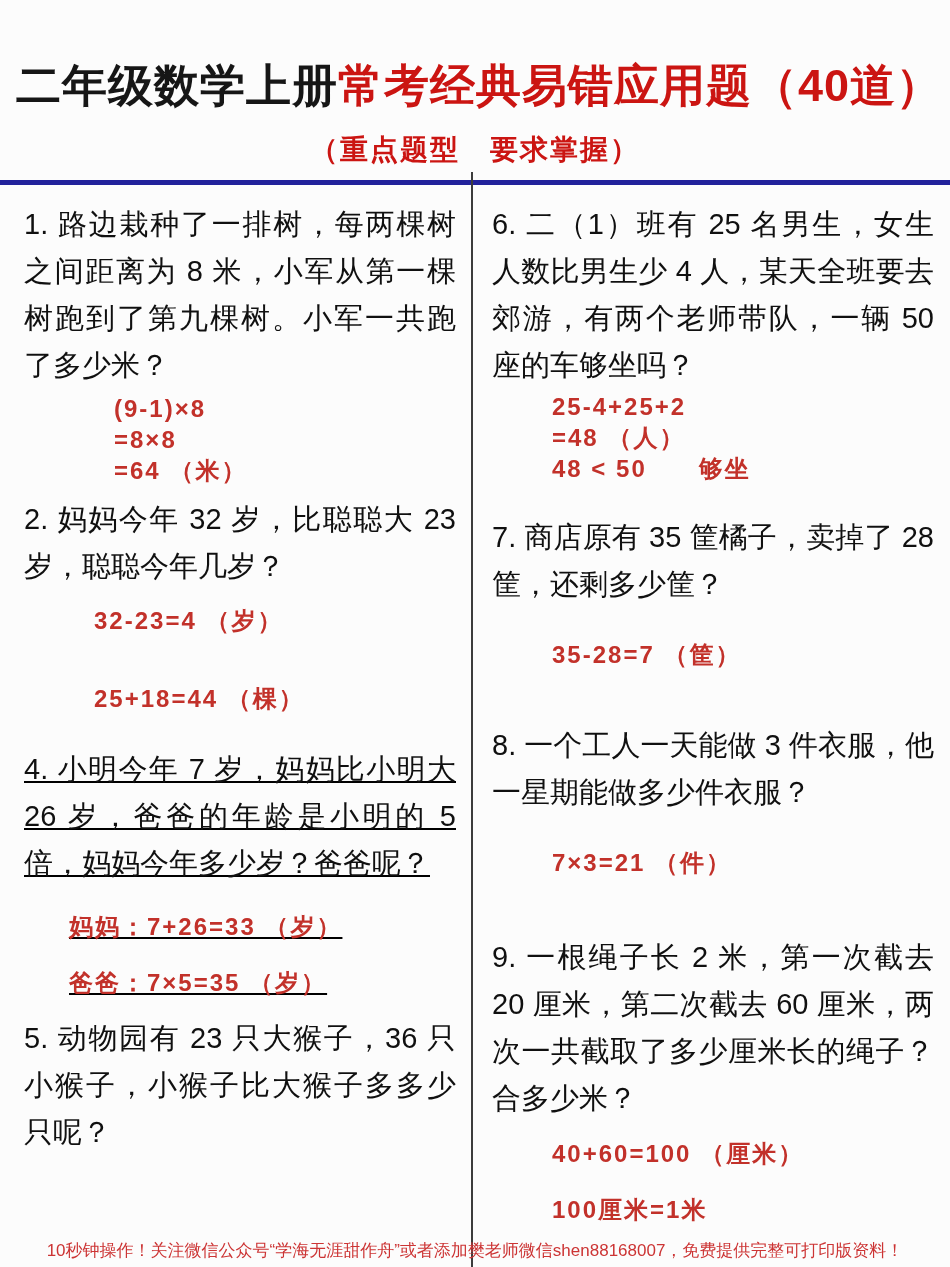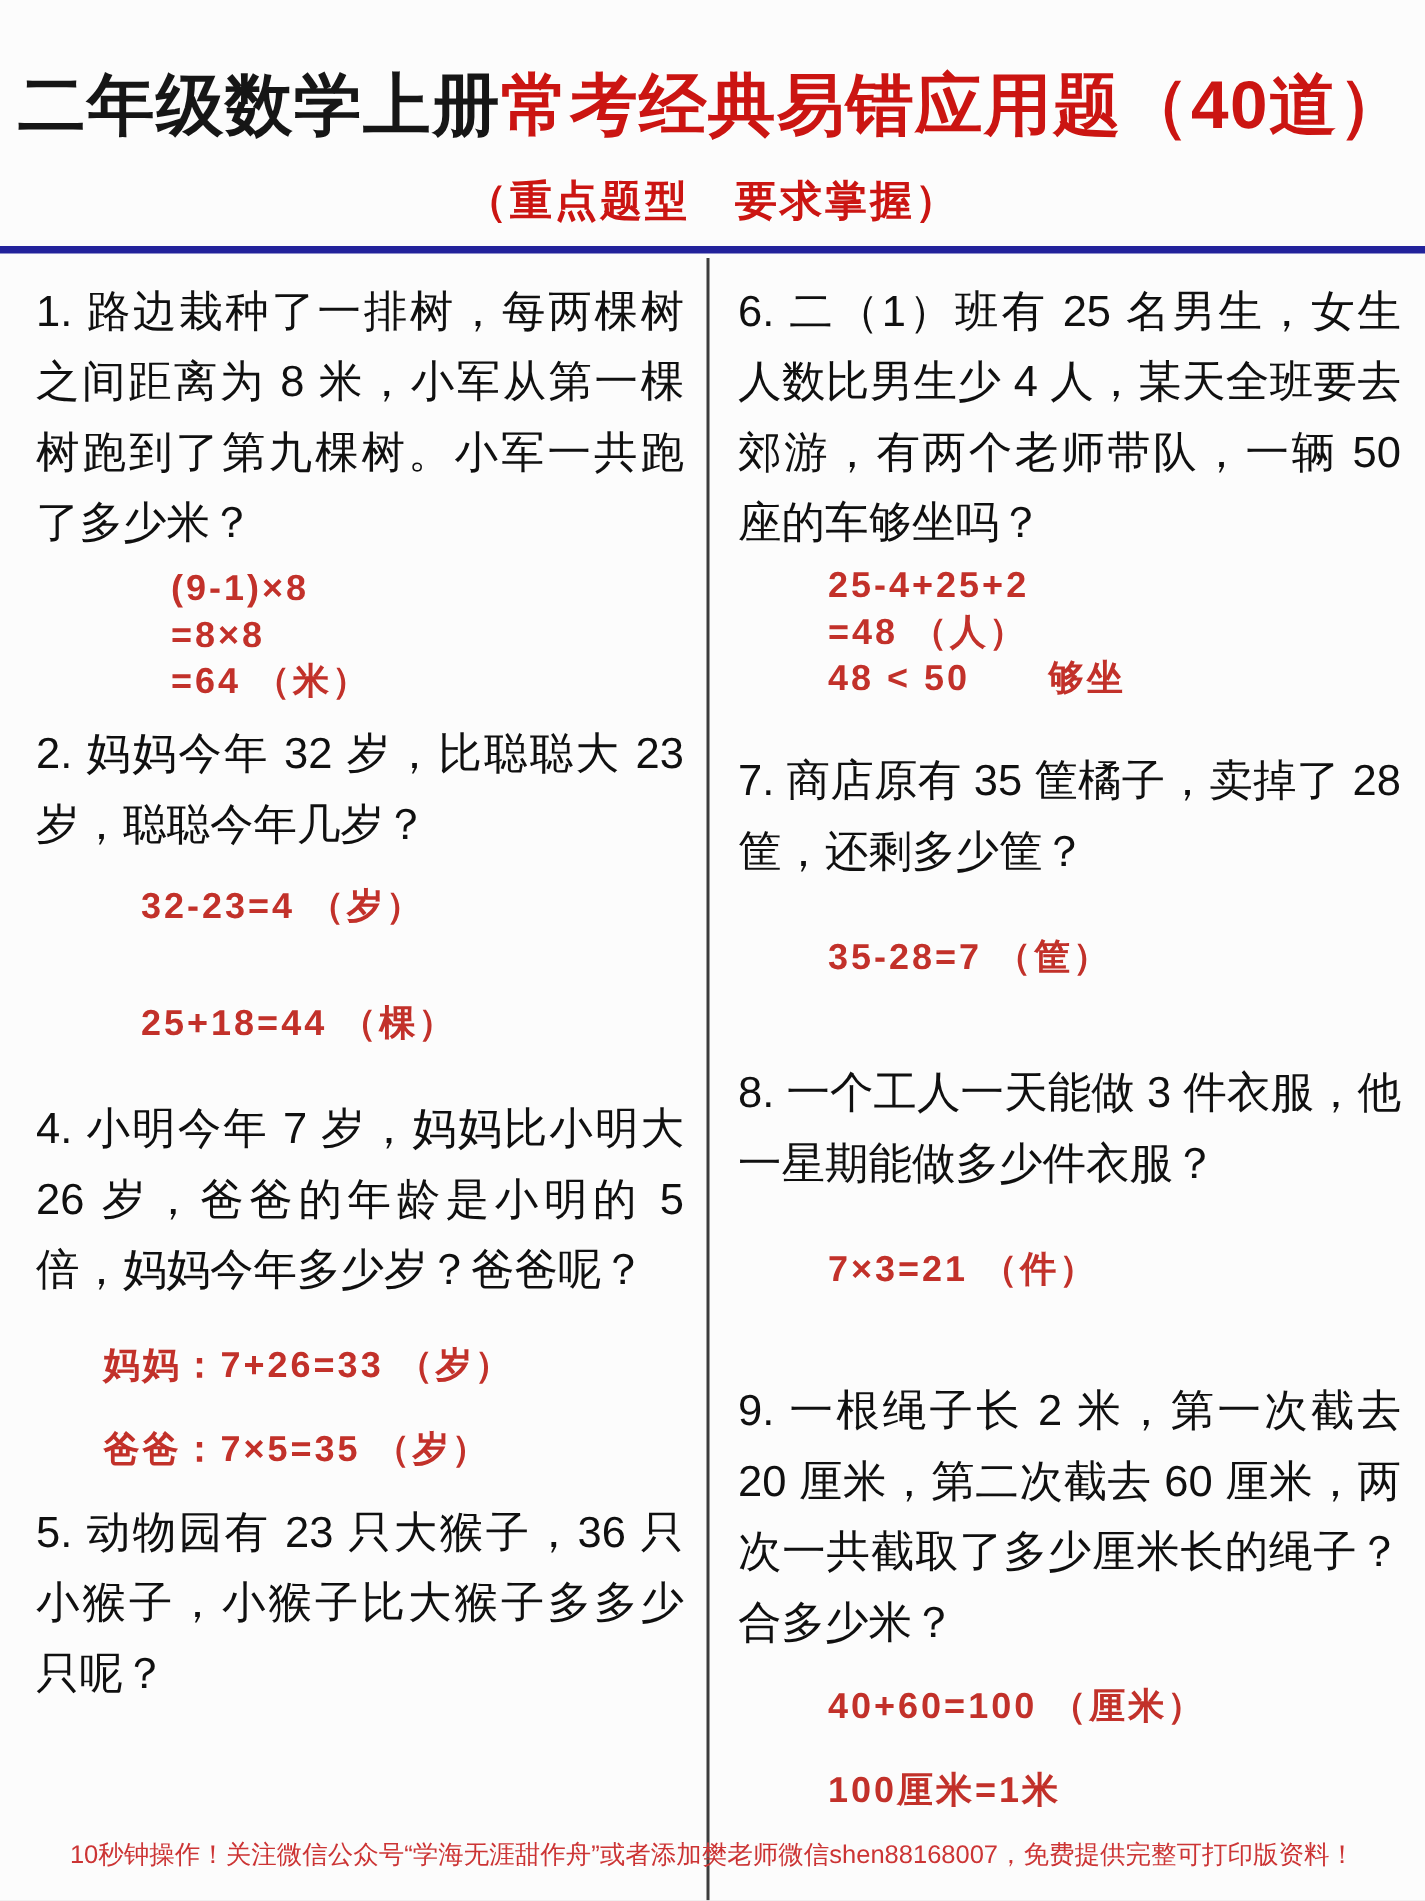--- a/index.html
+++ b/index.html
@@ -7,21 +7,21 @@
     position:relative;
     width:950px; height:1267px;
     margin:0 auto;
     background:#fcfcfc;
     overflow:hidden;
     font-family:"Liberation Sans","DejaVu Sans",sans-serif;
   }
 
   
   .title {
-    margin:0; padding-top:42px;
+    margin:16px; padding-top:42px;
     text-align:center;
     font-size:45px; font-weight:bold;
     letter-spacing:1px;
     line-height:56px;
     white-space:nowrap;
   }
   .title-black { color:#161616; }
   .title-red   { color:#cb1512; }
   .subtitle {
     margin-top:20px;
@@ -76,28 +76,28 @@
   .ind-60 { padding-left:60px; }
   .ind-45 { padding-left:45px; }
   .mt-2  { margin-top:2px; }
   .mt-4  { margin-top:4px; }
   .mt-12 { margin-top:12px; }
   .mt-28 { margin-top:28px; }
   .mb-10 { margin-bottom:10px; }
   .mb-30 { margin-bottom:30px; }
   .mb-40 { margin-bottom:40px; }
   .mb-28 { margin-bottom:28px; }
-  .mb-4  { margin-bottom:4px; }
+  .mb-4  { margin-bottom:4px;text-decoration:underline; }
   .mb-48 { margin-bottom:48px; }
   .mb-52 { margin-bottom:52px; }
 
   
   .footer {
     position:absolute;
-    left:0; bottom:20px;
+    left:0; bottom:6px;
     width:100%;
     text-align:center;
     color:#cc3434;
     font-size:17px;
     line-height:20px;
   }
 </style>
 </head>
 <body>
 

